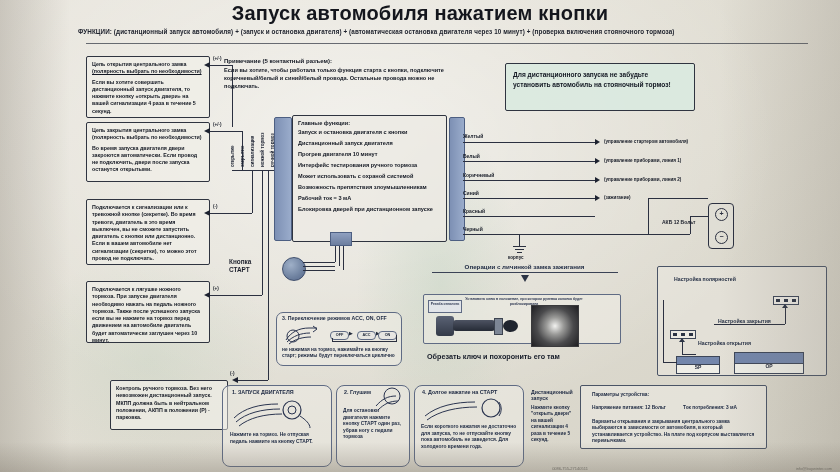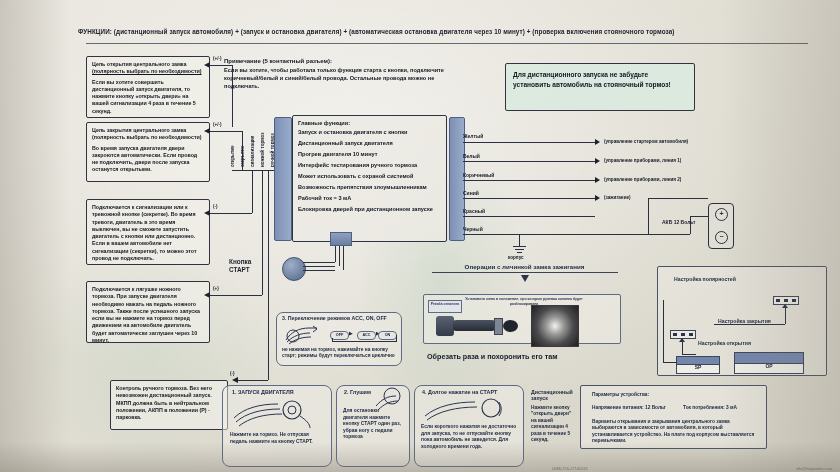--- a/index.html
+++ b/index.html
@@ -206,20 +206,21 @@
     font-size:4px;color:#4a4a46;opacity:.8;}
   .footer-r{position:absolute;right:8px;bottom:1px;font-size:4px;color:#4a4a46;opacity:.75;}
 </style>
 </head>
 <body>
 
 <div id="sheet">
   <div class="watermark"></div>
   <div class="watermark2"></div>
 
+  <h1>Запуск автомобиля нажатием кнопки</h1>
 
   <div class="funcline">
     <span class="lbl">ФУНКЦИИ:</span>
     <span>(дистанционный запуск автомобиля) + (запуск и остановка двигателя) + (автоматическая остановка двигателя через 10 минут) + (проверка включения стояночного тормоза)</span>
   </div>
   <div class="hrule"></div>
 
   <div class="box" id="b-lock-open">
     <p><span>Цепь открытия центрального замка</span>
        <span class="u">(полярность выбрать по необходимости)</span></p>
@@ -374,21 +375,21 @@
   <div id="ign-underline"></div>
   <div id="ign-arrow"></div>
   <div class="rbox" id="ign-box"></div>
   <div id="reshim">Резьба отпилить</div>
   <div id="ign-note">Установить ключ в положение, при котором рулевая колонка будет разблокирована</div>
   <div class="keyhead"></div>
   <div class="keybody"></div>
   <div class="keyblade"></div>
   <div class="keyring"></div>
   <div class="keyphoto"></div>
-  <div id="ign-cap">Обрезать раза и похоронить его там</div>
+  <div id="ign-cap">Обрезать ключ и похоронить его там</div>
 
   <div class="rbox" id="set-box"></div>
   <div class="setlbl" style="left:674px;top:276px;">Настройка полярностей</div>
 
   <div class="dip" style="left:773px;top:296px;">
       <i></i>
       <i></i>
       <i></i>
     </div>
   <div class="dipup" style="left:782px;top:304px;"></div>

